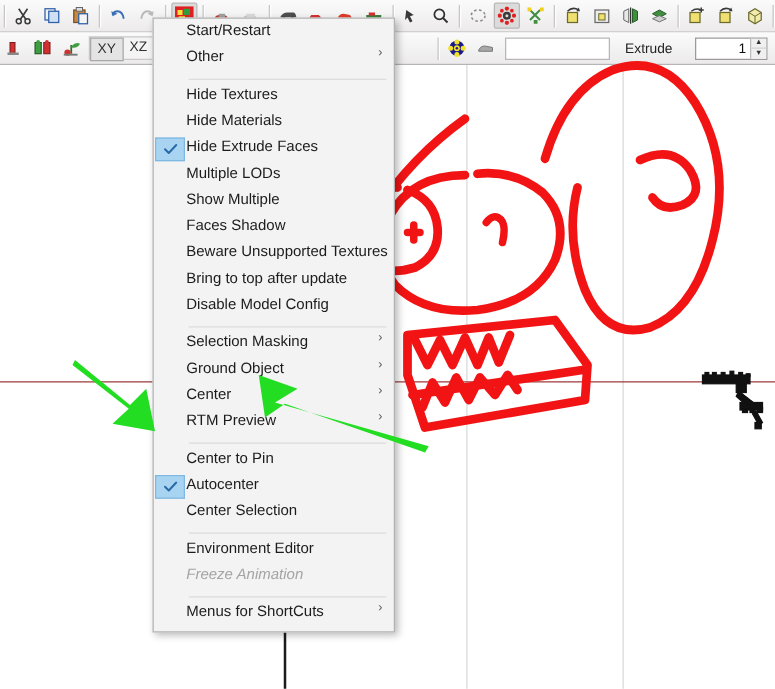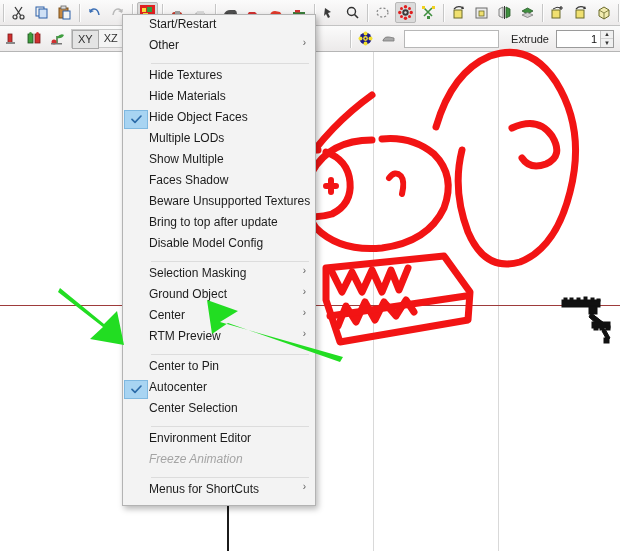--- a/index.html
+++ b/index.html
@@ -27,21 +27,21 @@
   .tb-btn{width:21px;height:21px;flex:none;display:flex;align-items:center;
           justify-content:center;border:1px solid transparent;border-radius:2px;
           box-sizing:border-box;margin:0 1px;}
   .tb-btn.active{border:1px solid #b8b8b8;background:#dbdbdb;}
   .tb-btn svg{display:block;}
   .plane-group{display:flex;align-items:flex-start;border:1px solid #c9c9c9;
                background:#f4f4f4;height:19px;box-sizing:border-box;margin-left:2px;}
   .plane-btn{font-size:11px;padding:0 5px;height:17px;line-height:17px;color:#303030;
              box-sizing:border-box;}
   .plane-btn.sel{background:#e4e4e4;border:1px solid #a9a9a9;height:19px;line-height:17px;}
-  .extrude-label{font-size:11px;color:#232323;margin-left:8px;margin-right:7px;white-space:nowrap;}
+  .extrude-label{font-size:11px;color:#232323;margin-left:8px;margin-right:18px;white-space:nowrap;}
   .spin-wrap{display:flex;align-items:stretch;height:18px;border:1px solid #9a9a9a;
              background:#fff;box-sizing:border-box;}
   .spin-val{width:40px;text-align:right;padding-right:3px;font-size:11px;line-height:16px;color:#111;}
   .spin-arrows{display:flex;flex-direction:column;width:12px;border-left:1px solid #bdbdbd;background:#f0f0f0;}
   .spin-arrows div{flex:1;display:flex;align-items:center;justify-content:center;font-size:6px;line-height:1;color:#333;}
   .spin-arrows div:first-child{border-bottom:1px solid #d2d2d2;}
   .tb2-field{flex:1;height:18px;background:#ffffff;border:1px solid #b7b7b7;
              box-sizing:border-box;margin:0 4px;min-width:10px;}
   
   #ctxmenu{position:absolute;left:122px;top:14px;width:194px;background:#f3f3f3;
@@ -144,21 +144,21 @@
     <div class="mi">
       <span class="chk"></span>
       <span class="lbl">Hide Materials</span>
     </div>
     <div class="mi">
       <span class="chk on">
         <svg width="11" height="9" viewBox="0 0 11 9">
           <path d="M1 4.4 L4 7.4 L10 1" stroke="#2b6aa8" stroke-width="1.6" fill="none" stroke-linecap="round" stroke-linejoin="round"></path>
         </svg>
       </span>
-      <span class="lbl">Hide Object Faces</span>
+      <span class="lbl">Hide Extrude Faces</span>
     </div>
     <div class="mi">
       <span class="chk"></span>
       <span class="lbl">Multiple LODs</span>
     </div>
     <div class="mi">
       <span class="chk"></span>
       <span class="lbl">Show Multiple</span>
     </div>
     <div class="mi">

